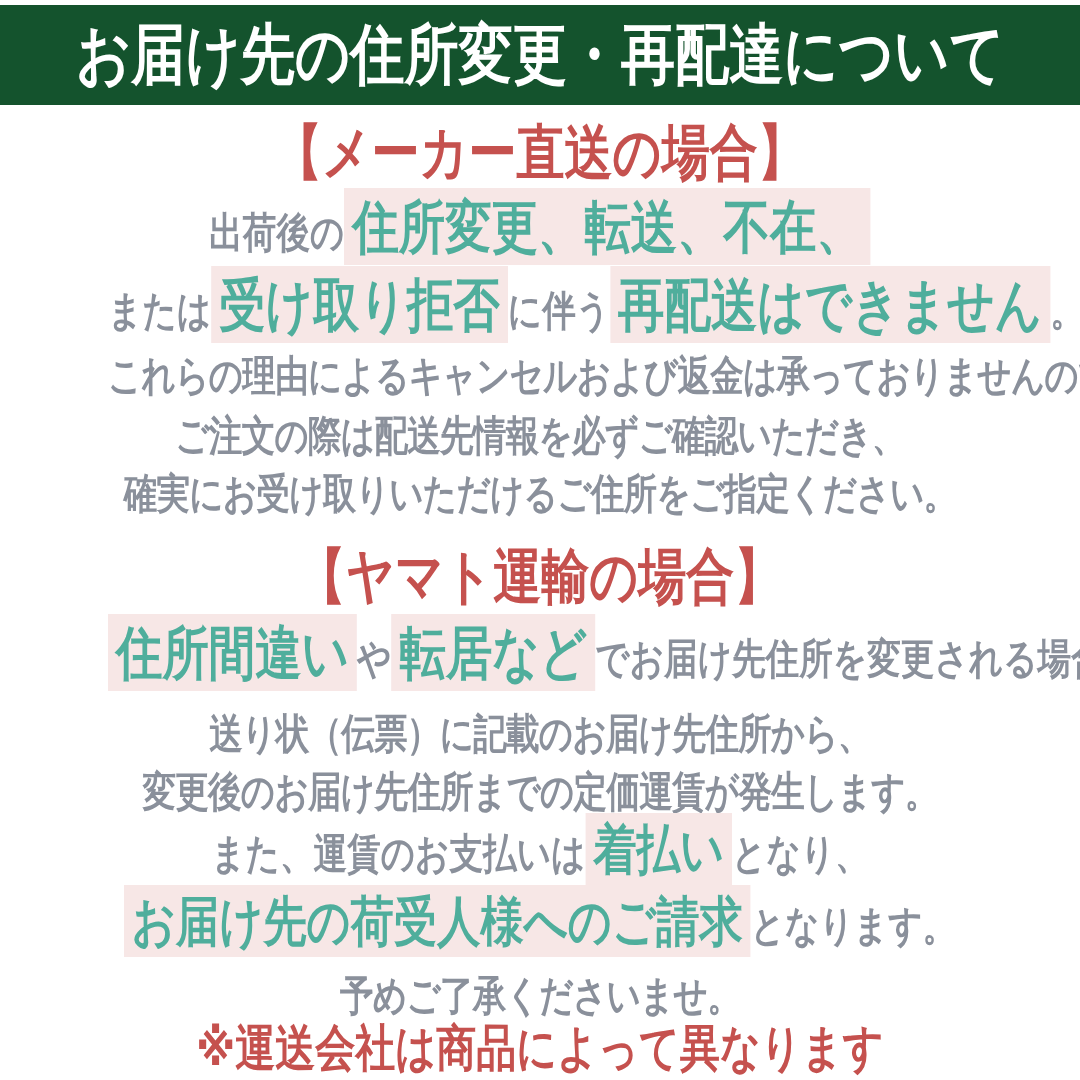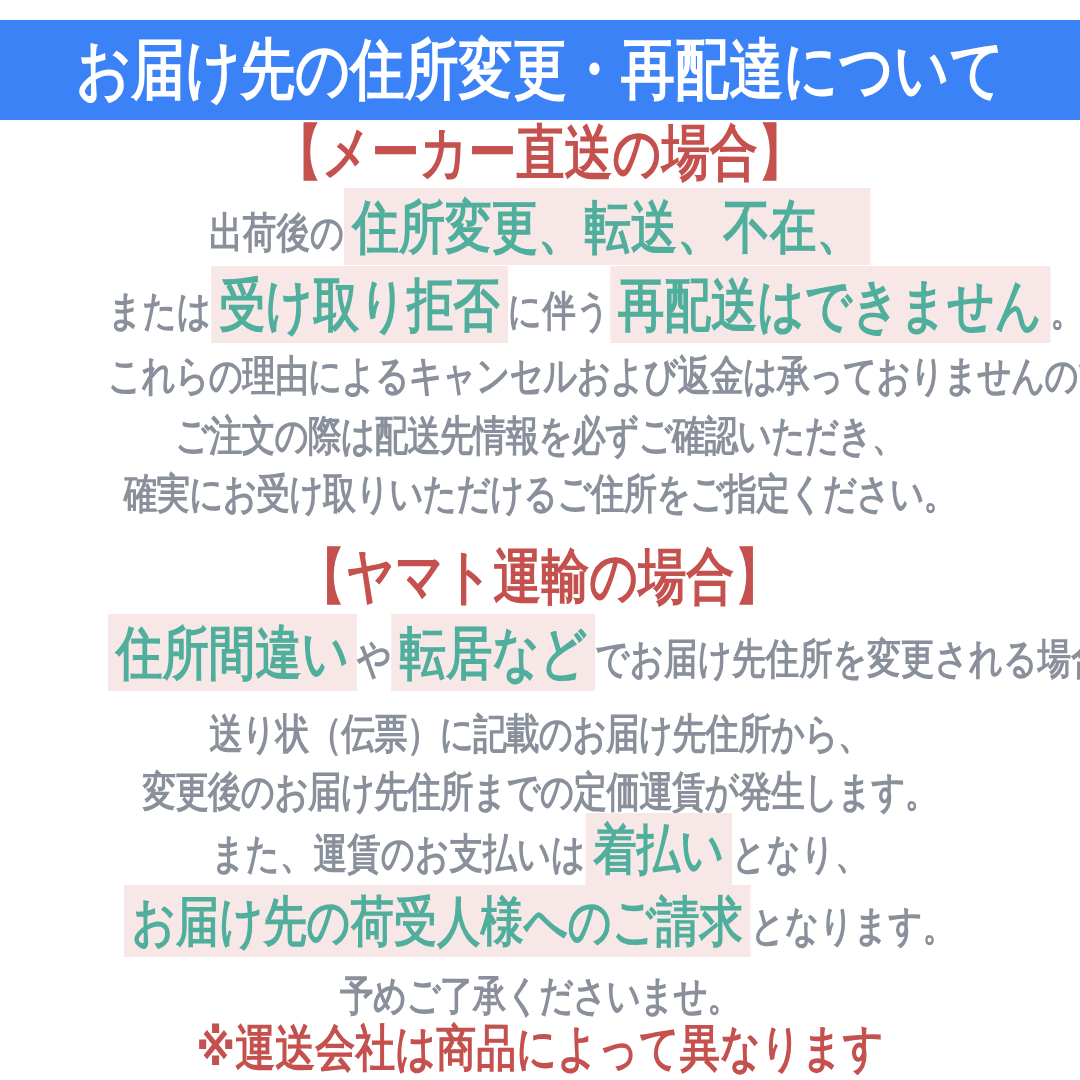--- a/index.html
+++ b/index.html
@@ -12,25 +12,25 @@
     position: relative;
     width: 1080px;
     height: 1080px;
     background: #ffffff;
     overflow: hidden;
     font-weight: 700;
   }
   
   .bar {
     position: absolute;
-    top: 20px;
+    top: 5px;
     left: 0;
     width: 100%;
     height: 100px;
-    background: #3b82f6;
+    background: #14532d;
     display: flex;
     align-items: center;
     justify-content: center;
   }
   .bar-text {
     color: #ffffff;
     font-size: 66px;
     letter-spacing: 0;
     white-space: nowrap;
     transform: scaleX(0.82);

